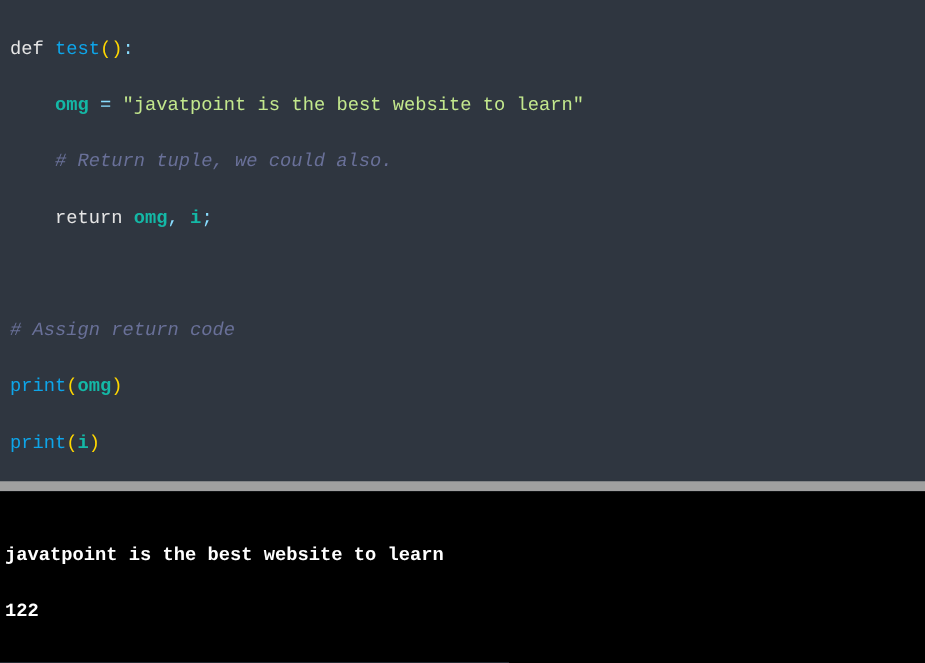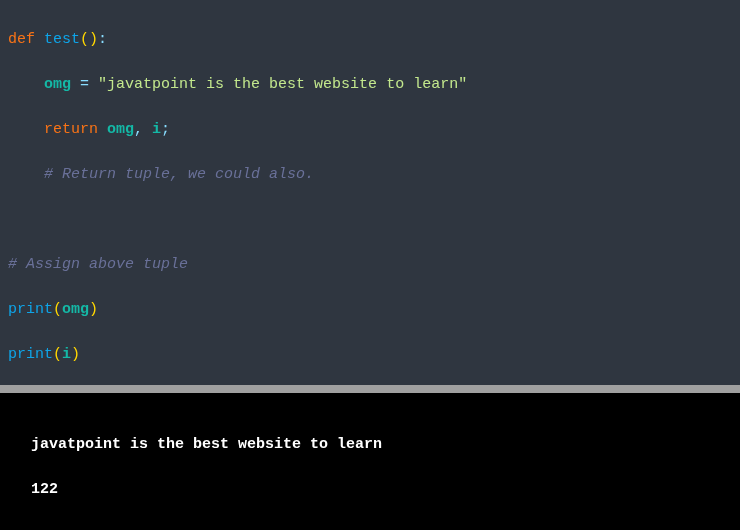--- a/index.html
+++ b/index.html
@@ -17,45 +17,45 @@
     height: 385px;
     white-space: pre;
   }
   .separator {
     height: 8px;
     background: #a0a0a0;
   }
   .output {
     background: #000000;
     color: #ffffff;
-    padding: 18px 31px;
+    padding: 18px 4px;
     height: 137px;
     white-space: pre;
     font-weight: bold;
     font-size: 15px;
   }
-  .kw { color: #f97316; margin-top: 10px; }       
+  .kw { color: #e5e5e5; margin-top: 10px; }       
   .fn { color: #0ea5e9; }       
   .var { color: #14b8a6; font-weight: bold; }      
   .op { color: #89ddff; }       
   .str { color: #c3e88d; }      
   .num { color: #f78c6c; }      
   .cmt { color: #697098; font-style: italic; } 
   .paren { color: #ffd700; }
 </style>
 </head>
 <body>
 
 <div class="editor">
 <div><span class="kw">def</span><span> </span><span class="fn">test</span><span class="paren">(</span><span class="paren">)</span><span class="op">:</span></div>
 <div><span>    </span><span class="var">omg</span><span> </span><span class="op">=</span><span> </span><span class="str">"javatpoint is the best website to learn"</span></div>
+<div><span>    </span><span class="cmt"># Return tuple, we could also.</span></div>
 <div><span>    </span><span class="kw">return</span><span> </span><span class="var">omg</span><span class="op">,</span><span> </span><span class="var">i</span><span class="op">;</span></div>
-<div><span>    </span><span class="cmt"># Return tuple, we could also.</span></div>
 <div> </div>
-<div><span class="cmt"># Assign above tuple</span></div>
+<div><span class="cmt"># Assign return code</span></div>
 <div><span class="fn">print</span><span class="paren">(</span><span class="var">omg</span><span class="paren">)</span></div>
 <div><span class="fn">print</span><span class="paren">(</span><span class="var">i</span><span class="paren">)</span></div>
 </div>
 
 <div class="separator"></div>
 
 <div class="output">
 <div>javatpoint is the best website to learn</div>
 <div>122</div>
 </div>

